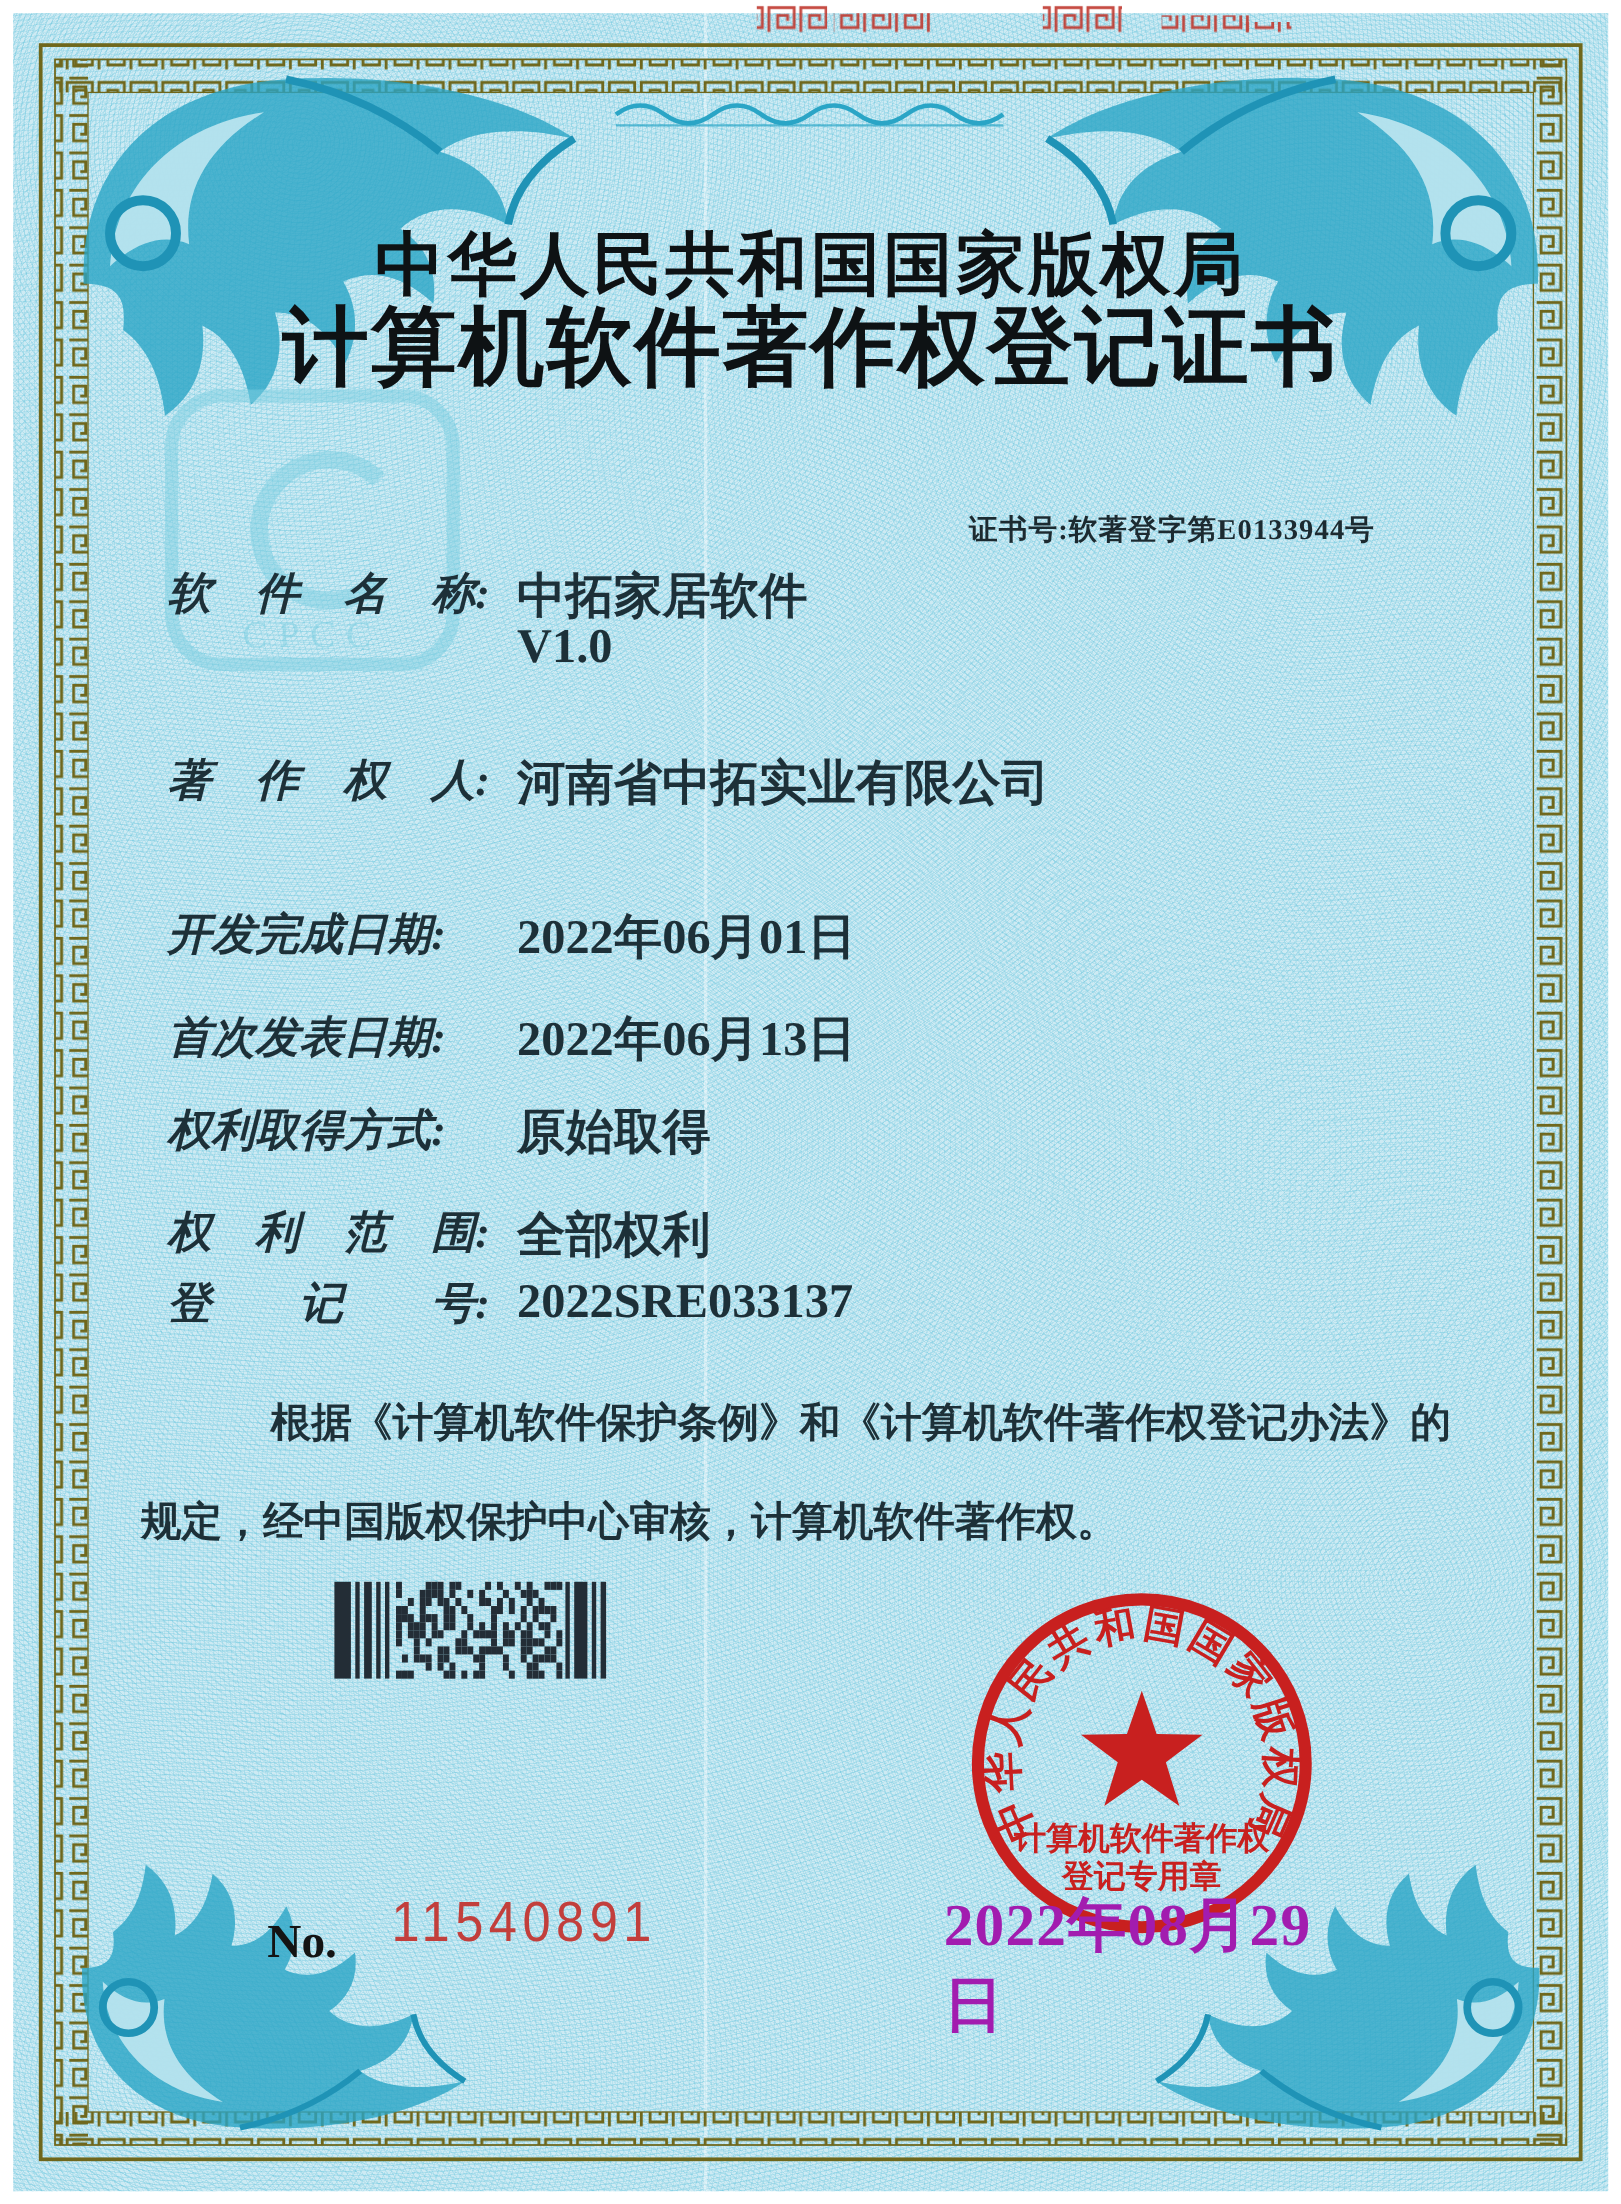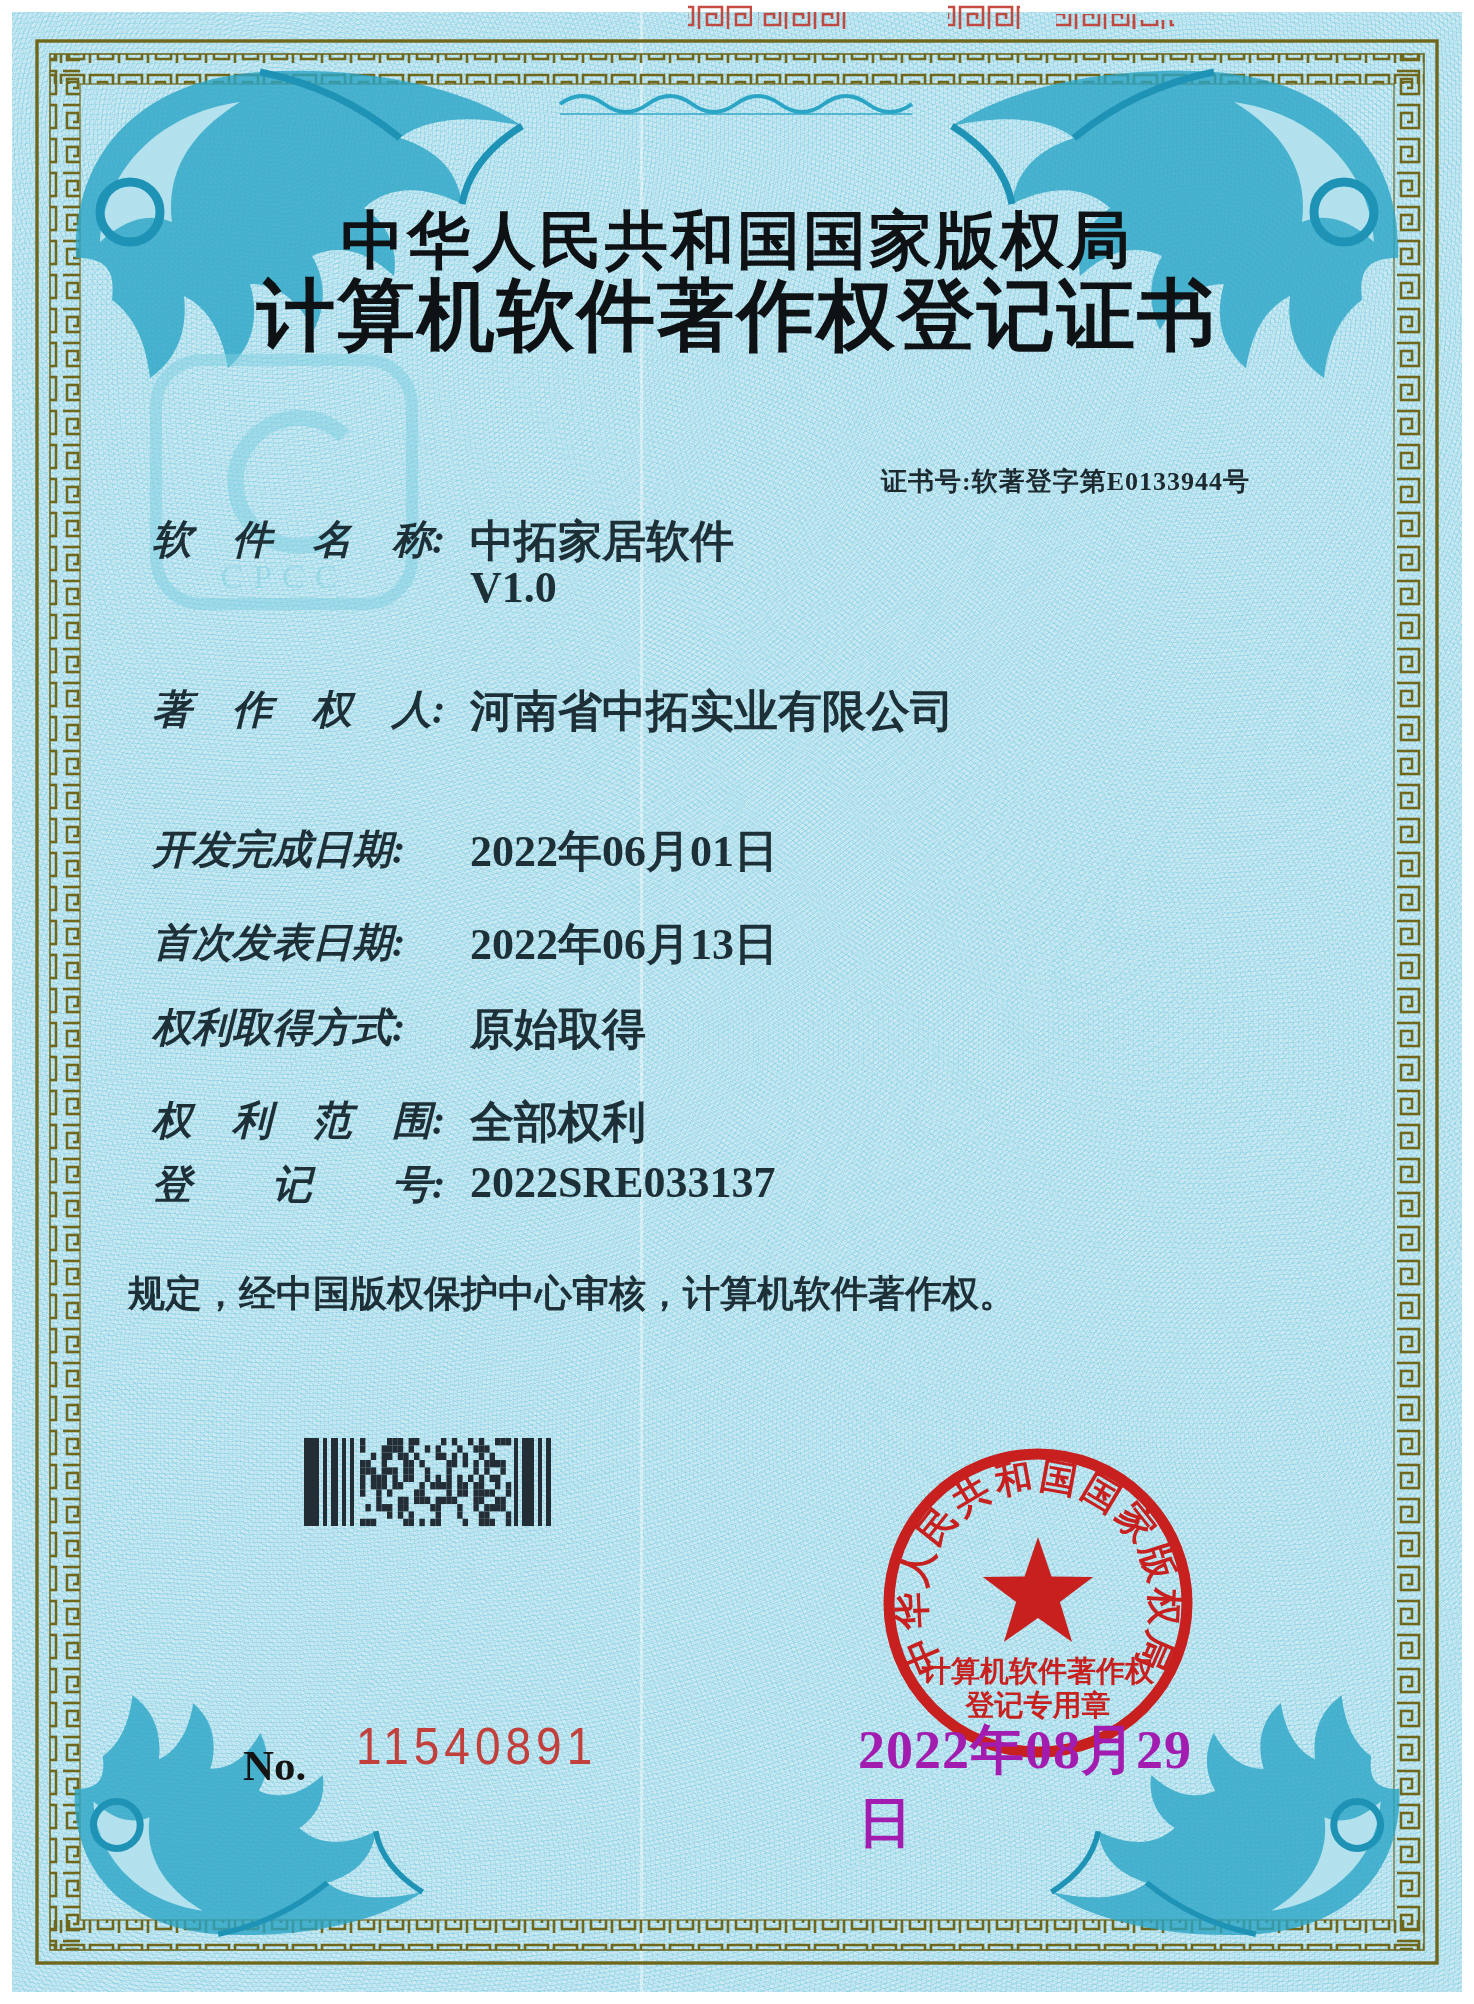--- a/index.html
+++ b/index.html
@@ -312,19 +312,20 @@
   <div class="abs row r5">
     <span class="lbl">权　利　范　围:</span>
     <span class="val">全部权利</span>
   </div>
   <div class="abs row r6">
     <span class="lbl">登　　记　　号:</span>
     <span class="val">2022SRE033137</span>
   </div>
 
   <div class="abs statement">
+    <p class="l1">根据《计算机软件保护条例》和《计算机软件著作权登记办法》的</p>
     <p>规定，经中国版权保护中心审核，计算机软件著作权。</p>
   </div>
 
   <div class="abs sealdate">2022年08月29日</div>
   <div class="abs serial">No.</div>
   <div class="abs serialno">11540891</div>
 </div>
 
 </body></html>

